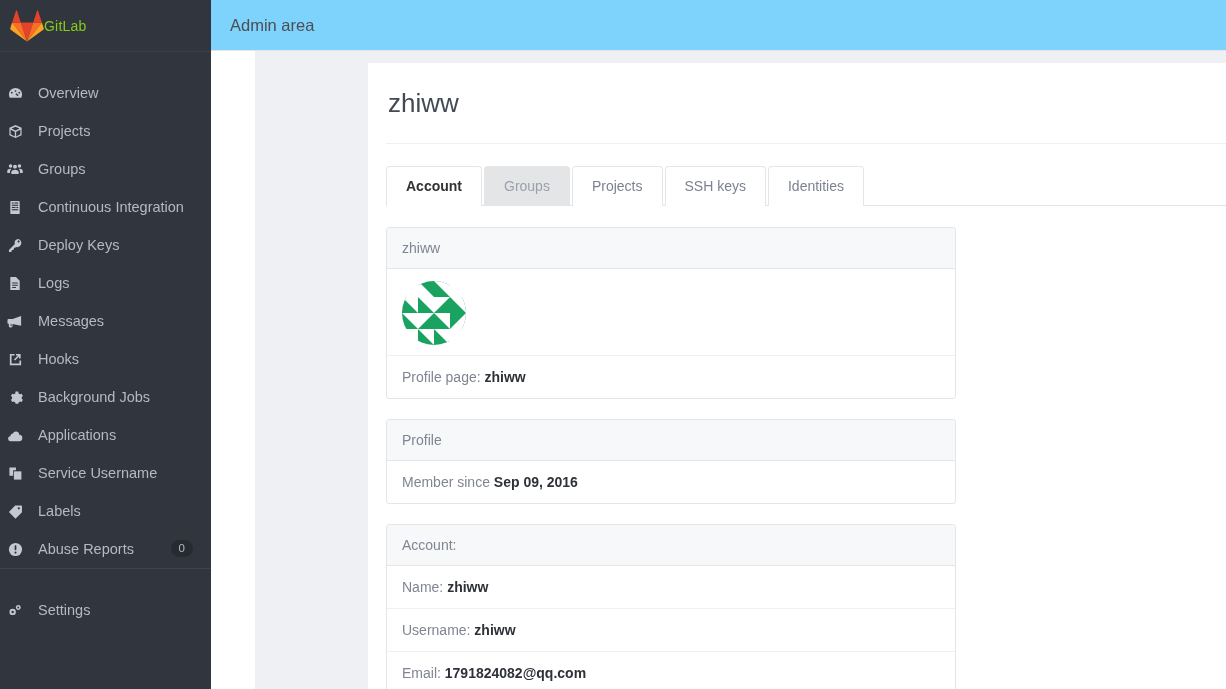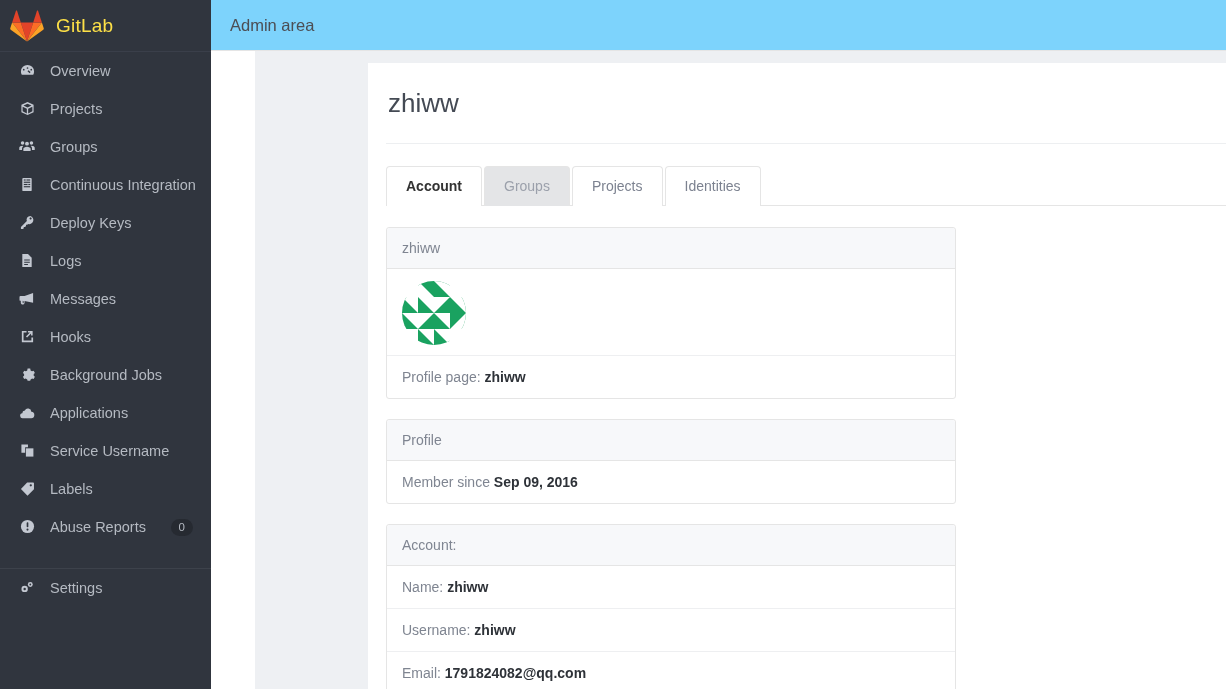--- a/index.html
+++ b/index.html
@@ -20,30 +20,29 @@
     overflow: hidden;
   }
   .brand {
     height: 52px; min-height: 52px;
     display: flex; align-items: center;
     padding-left: 10px;
     border-bottom: 1px solid #3A3F4A;
   }
   .brand-logo { width: 34px; height: 32px; flex: 0 0 34px; }
   .brand-name {
-    margin-left: 12px;
-    color: #fde047;
-    font-size: 19px;
+    color: #84cc16;
+    font-size: 14px;
     letter-spacing: .2px;
   }
   .nav { padding-top: 11px; flex: 1; }
   .nav-item {
-    display: flex; align-items: flex-start;
+    display: flex; align-items: flex-end;
     height: 38px;
-    padding-left: 16px;
+    padding-left: 4px;
     color: #B5BAC2;
     font-size: 14.5px;
     position: relative;
     cursor: pointer;
     text-decoration: none;
   }
   .nav-item .ico {
     width: 22px; flex: 0 0 22px;
     display: flex; align-items: center; justify-content: center;
     color: #C3C8D1;
@@ -332,20 +331,21 @@
       <div class="panels">
 
         <div class="main-card">
 
           <div class="page-title">zhiww</div>
 
           <div class="tabs">
             <div class="tab active">Account</div>
             <div class="tab hovered">Groups</div>
             <div class="tab">Projects</div>
+            <div class="tab">SSH keys</div>
             <div class="tab">Identities</div>
           </div>
 
           <div class="boxes">
 
             <div class="box">
               <div class="box-head">zhiww</div>
               <div class="box-row avatar-row">
                 <svg class="identicon" width="64" height="64" viewBox="0 0 64 64">
                   <defs>

